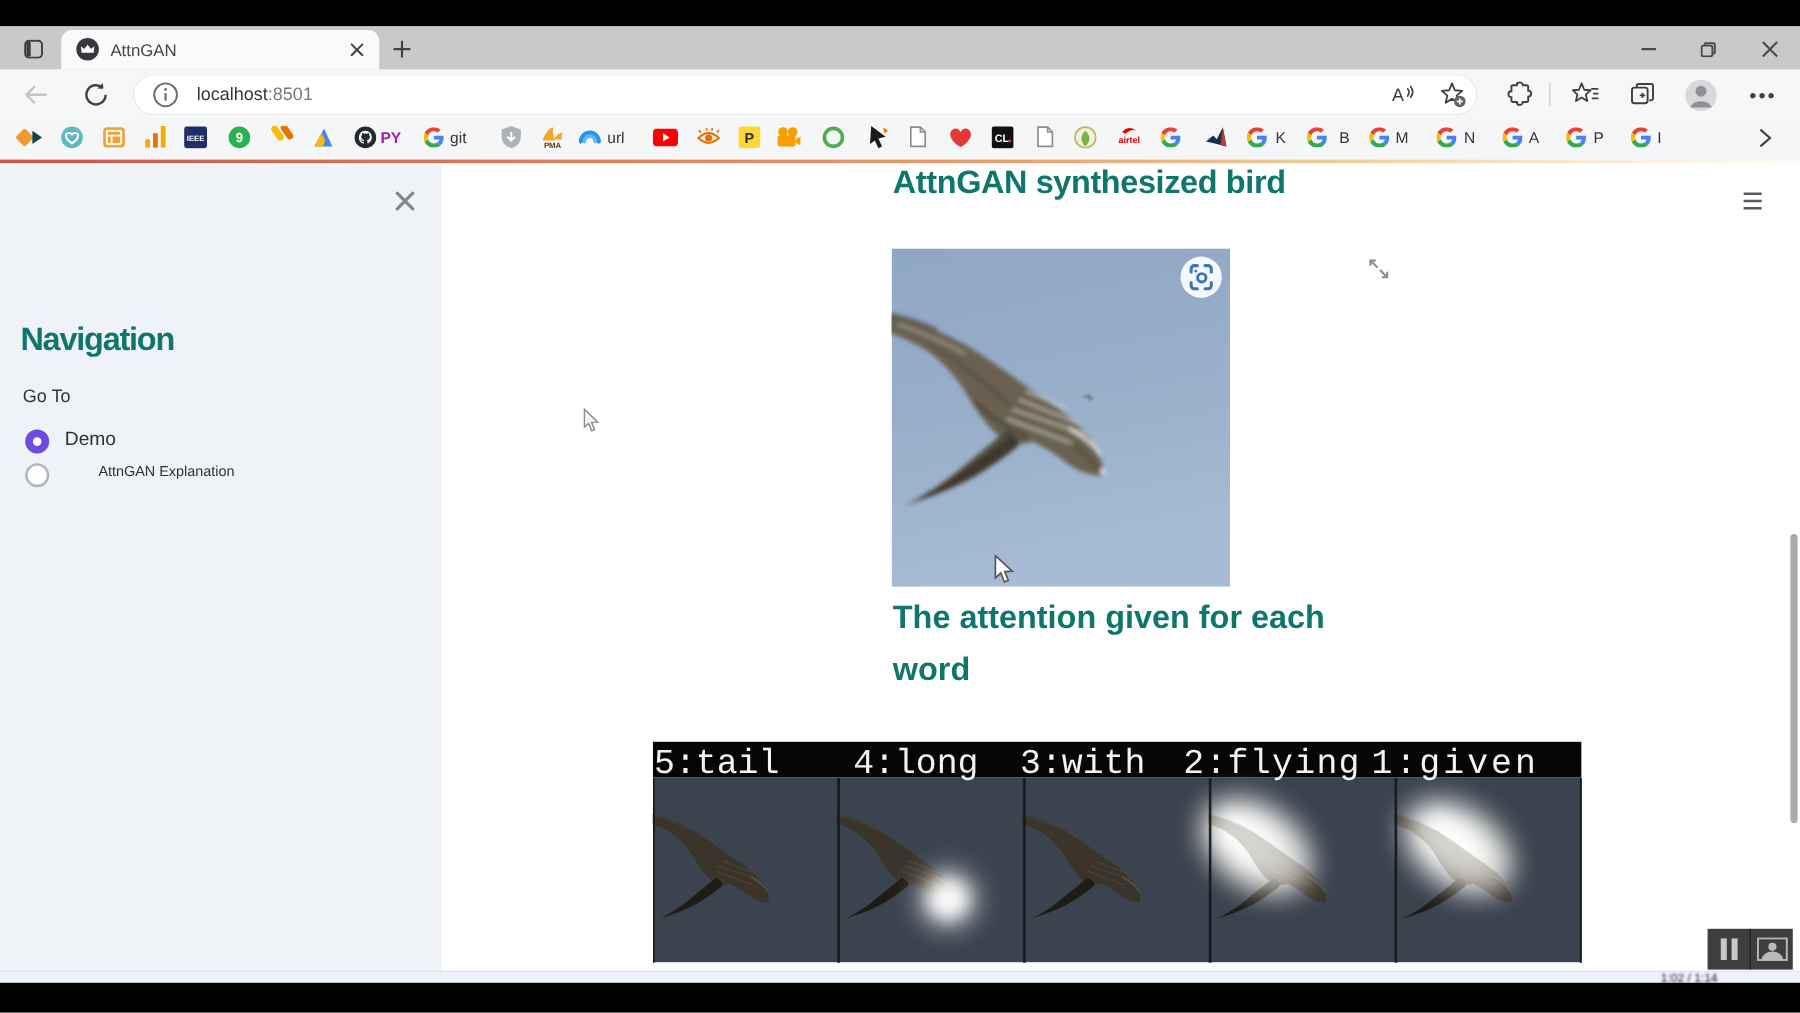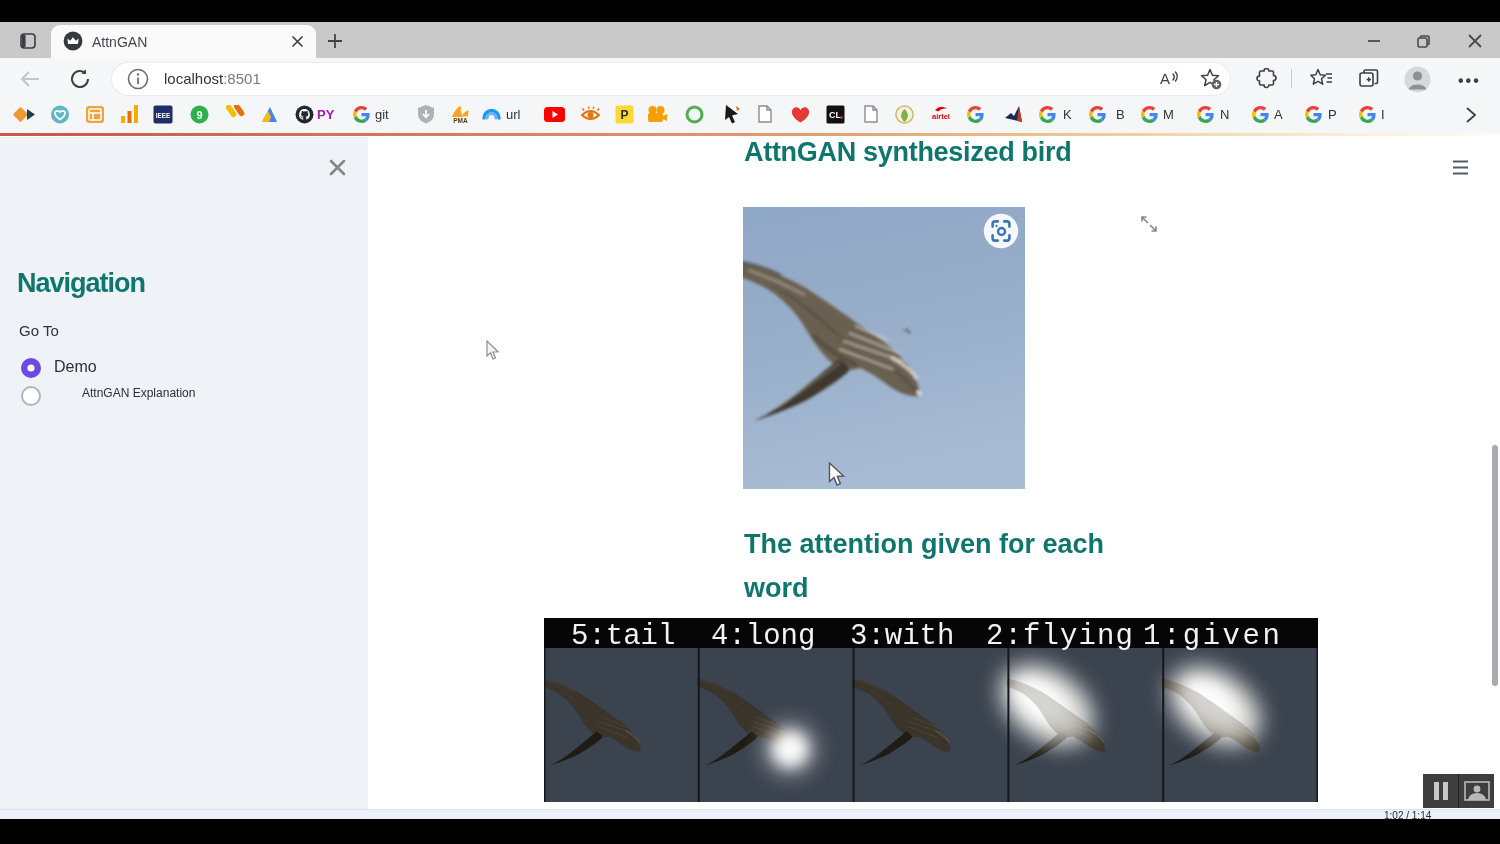--- a/index.html
+++ b/index.html
@@ -282,21 +282,21 @@
 <svg class="abs" style="left:20px;top:357px;" width="24" height="52" viewBox="0 0 24 52">
   <circle cx="11" cy="11" r="10" fill="#6c4be0"></circle>
   <circle cx="11" cy="11" r="3.6" fill="#ffffff"></circle>
   <circle cx="11" cy="39" r="9" fill="#ffffff" stroke="#b0b4bf" stroke-width="2"></circle>
 </svg>
 <svg class="abs" style="left:329px;top:159px;" width="17" height="17" viewBox="0 0 17 17">
   <path d="M2 2 L15 15 M15 2 L2 15" stroke="#83858c" stroke-width="2.6" stroke-linecap="round"></path>
 </svg>
 
 <div class="abs h1" style="left:744px;top:136.5px;letter-spacing:-0.3px;">AttnGAN synthesized bird</div>
-<div class="abs h1" style="left:744px;top:522px;line-height:44px;width:390px;">The attention given for each word</div>
+<div class="abs h1" style="left:744px;top:492px;line-height:44px;width:390px;">The attention given for each word</div>
 
 <svg class="abs" style="left:1452px;top:159px;" width="17" height="17" viewBox="0 0 17 17">
   <path d="M1 2.5 H16 M1 8.5 H16 M1 14.5 H16" stroke="#555a63" stroke-width="2.1"></path>
 </svg>
 
 <div class="abs" style="left:1492px;top:445px;width:6px;height:241px;background:#a9abae;border-radius:3px;"></div>
 
 <svg class="abs" style="left:1140px;top:215px;" width="18" height="18" viewBox="0 0 18 18">
   <path d="M2 6.5 V2 H6.5 M2 2 L8 8 M16 11.5 V16 H11.5 M16 16 L10 10" fill="none" stroke="#888b90" stroke-width="1.7"></path>
 </svg>
@@ -395,21 +395,21 @@
       <use href="#birdsil"></use>
     </g>
   <rect x="0" y="30" width="1.5" height="154" fill="#14171c"></rect>
   <rect x="772.5" y="30" width="1.5" height="154" fill="#14171c"></rect>
   <rect x="153.8" y="30" width="2" height="154" fill="#14171c"></rect>
   <rect x="308.6" y="30" width="2" height="154" fill="#14171c"></rect>
   <rect x="463.4" y="30" width="2" height="154" fill="#14171c"></rect>
   <rect x="618.2" y="30" width="2" height="154" fill="#14171c"></rect>
 </svg>
 
-<div class="abs mono" style="left:545px;top:620px;padding-left:26px;">5:tail</div>
+<div class="abs mono" style="left:545px;top:620px;">5:tail</div>
 <div class="abs mono" style="left:711px;top:620px;">4:long</div>
 <div class="abs mono" style="left:850px;top:620px;">3:with</div>
 <div class="abs mono" style="left:986px;top:620px;letter-spacing:1.1px;">2:flying</div>
 <div class="abs mono" style="left:1143px;top:620px;letter-spacing:2.5px;">1:given</div>
 
 <svg class="abs" style="left:486px;top:340px;" width="14" height="21" viewBox="0 0 14 21">
   <path d="M1 1 L1 16 L4.5 12.8 L7 19 L9.5 18 L7 12 L12 11.8 Z" fill="#f5f5f5" stroke="#8a8d92" stroke-width="1.2"></path>
 </svg>
 
 <svg class="abs" style="left:828px;top:462px;" width="17" height="25" viewBox="0 0 17 25">

